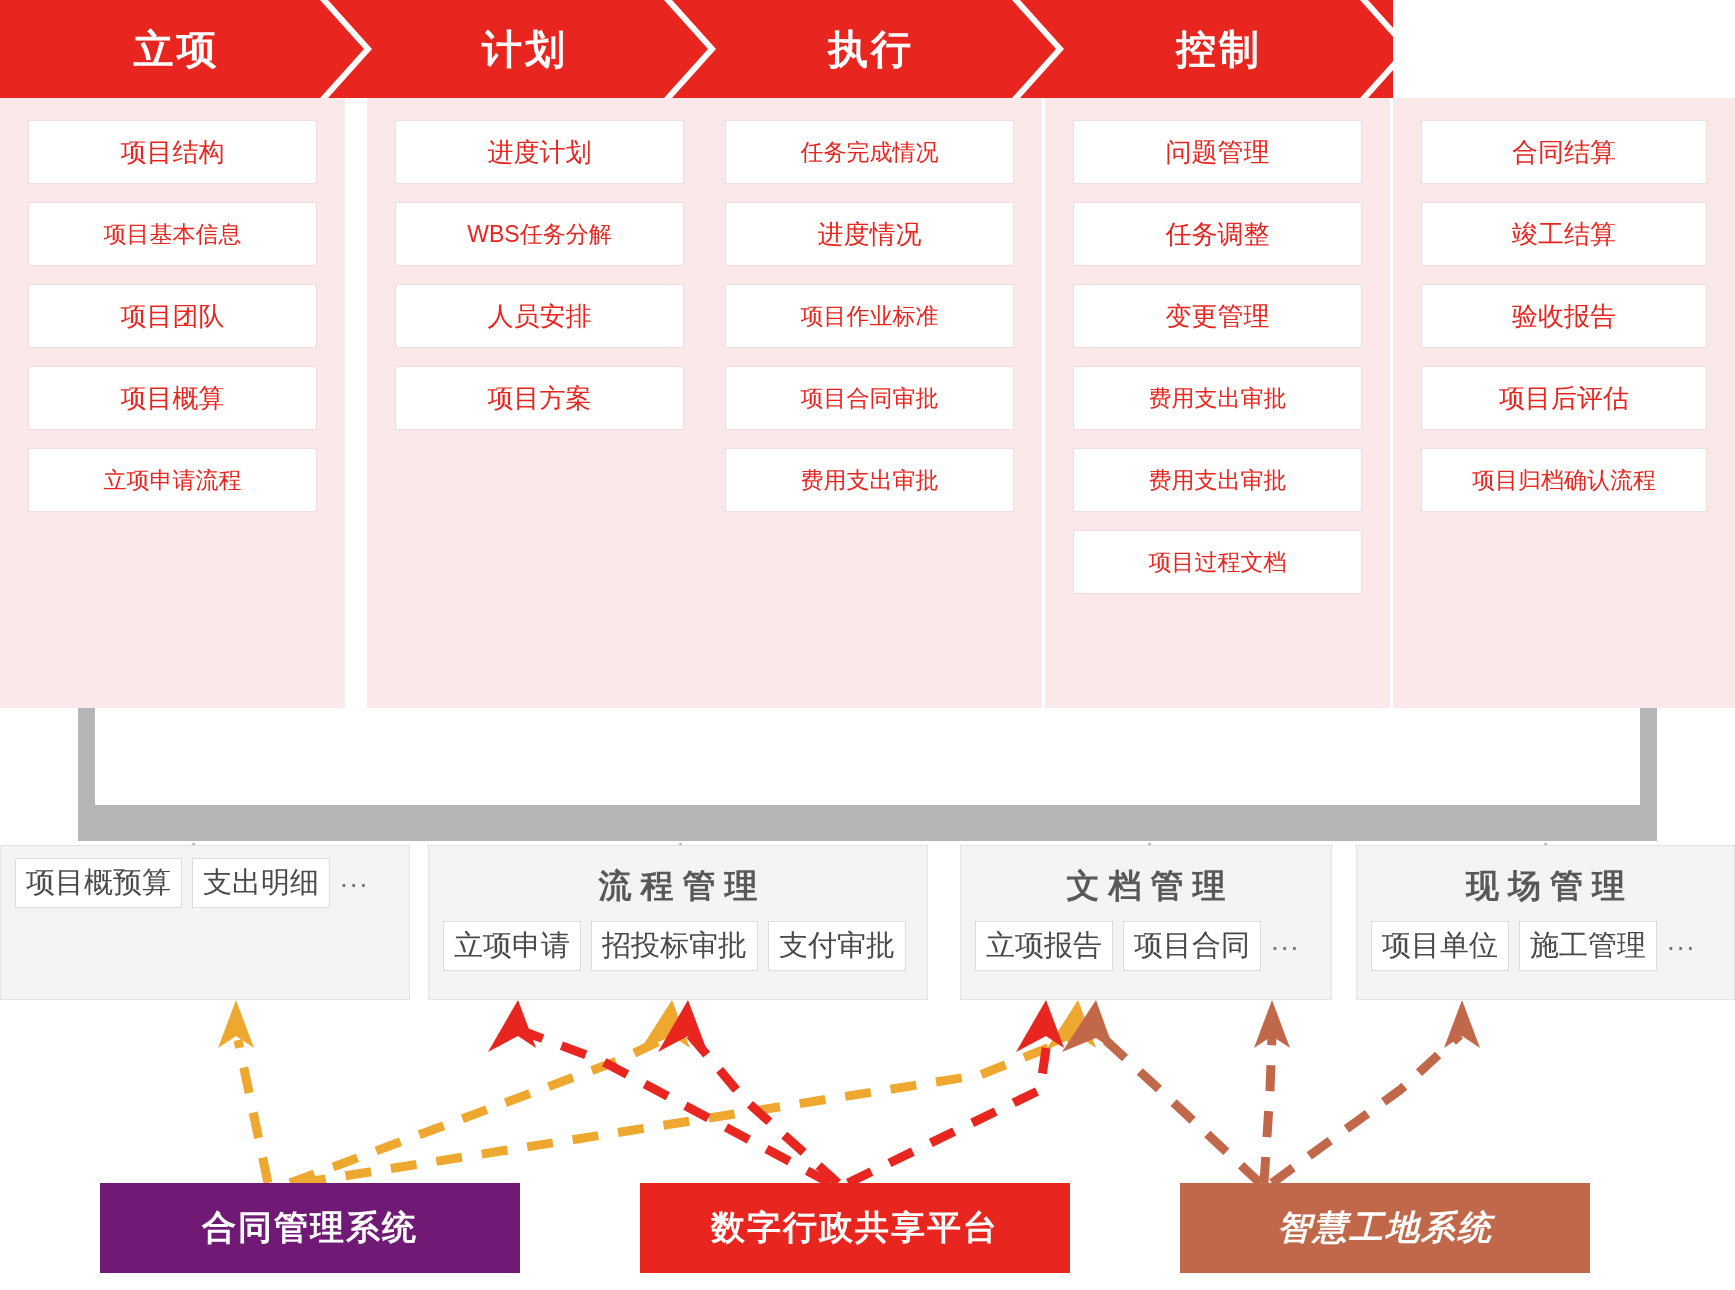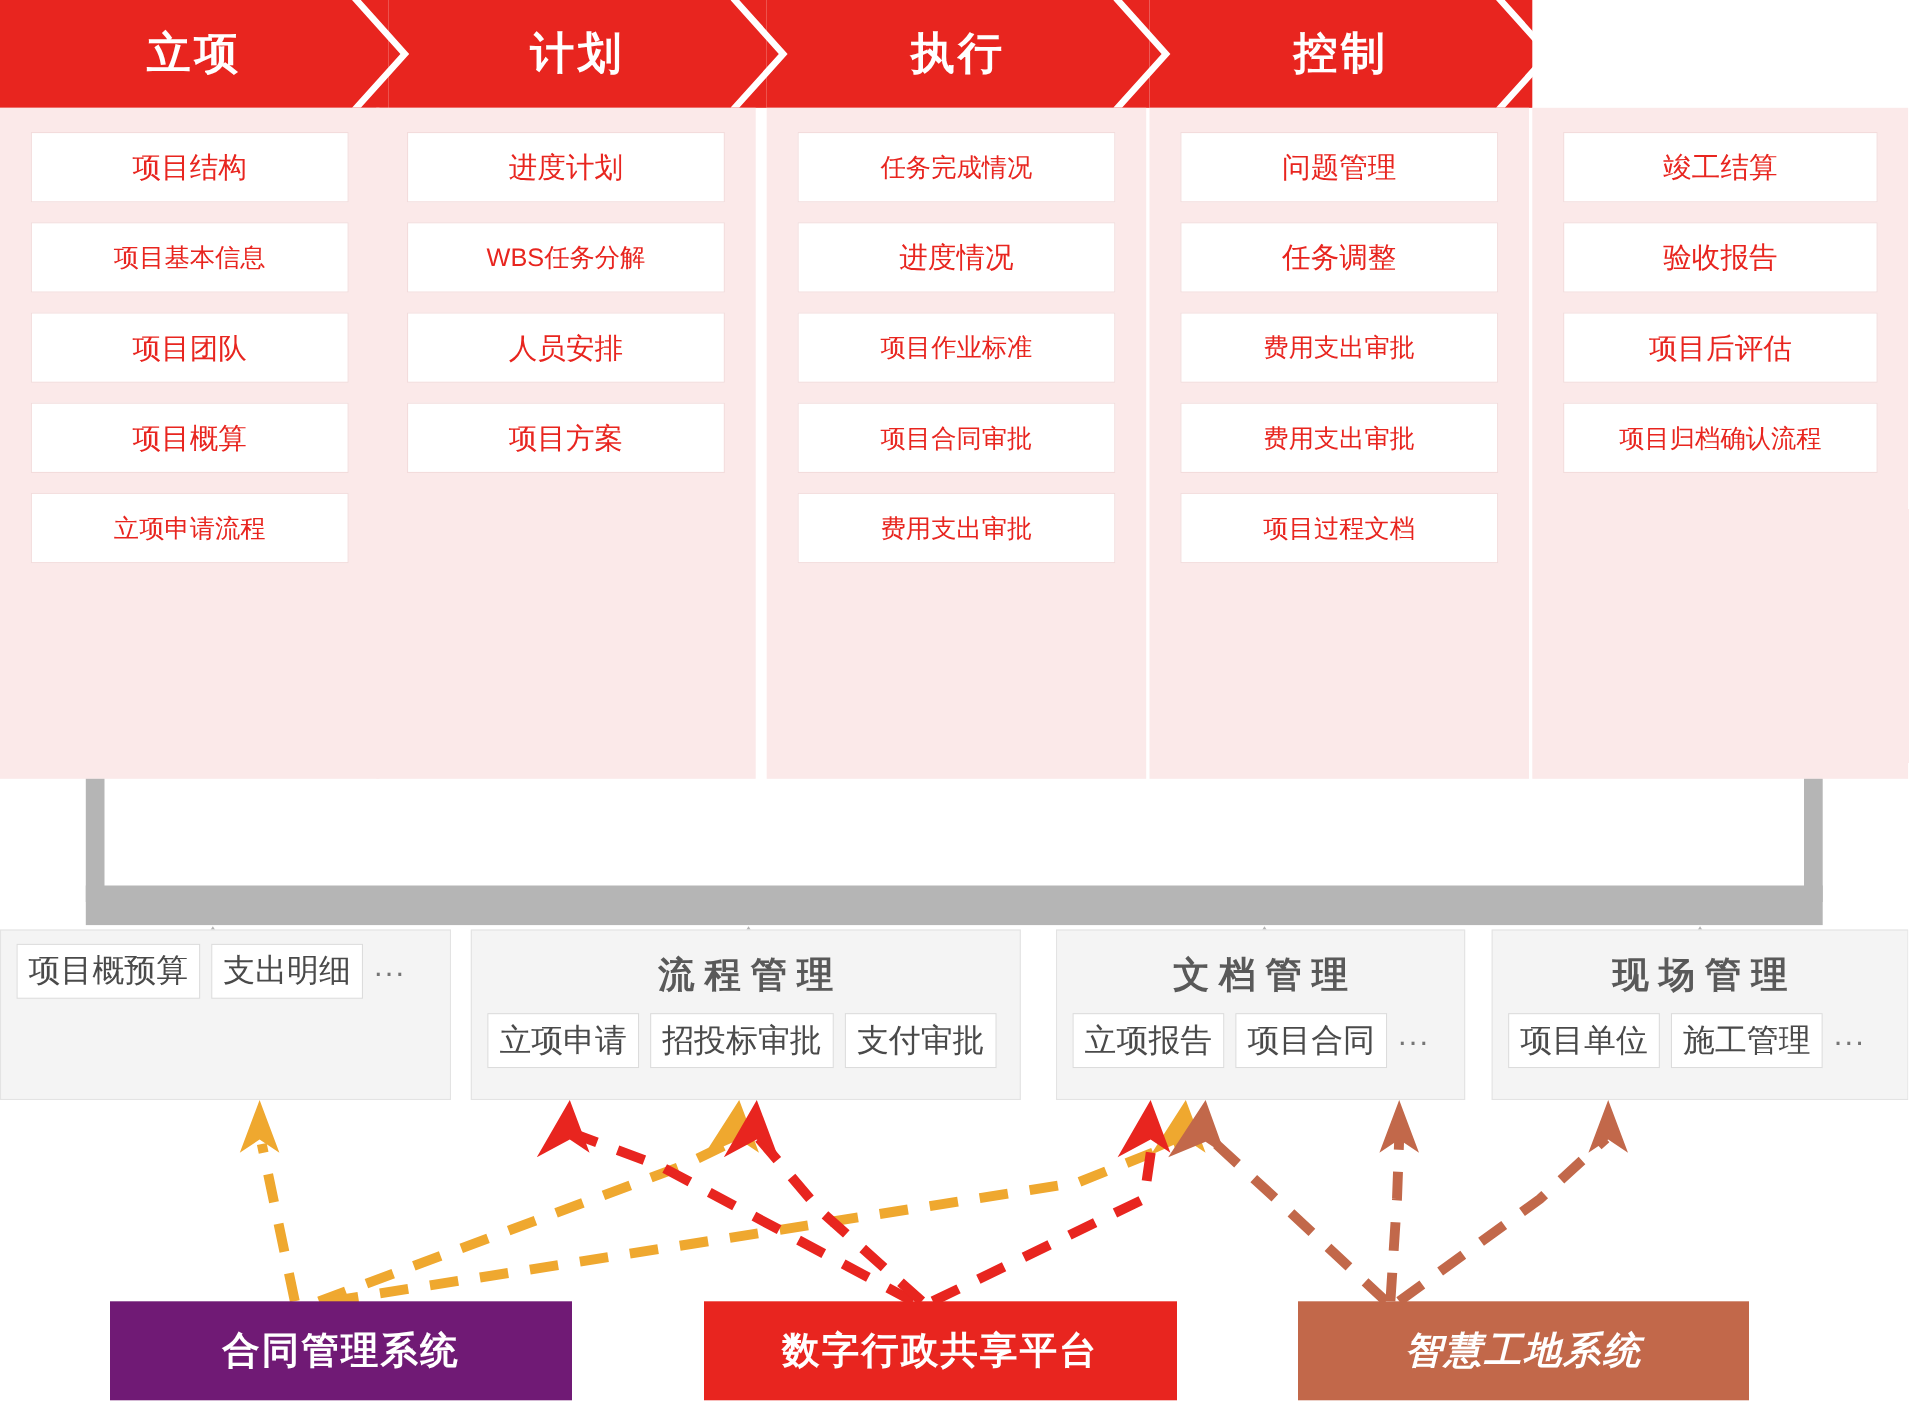--- a/index.html
+++ b/index.html
@@ -177,21 +177,21 @@
   <div class="col" style="left:0px;width:345px;height:610px;">
     <div class="col-inner">
       <div class="tile">项目结构</div>
       <div class="tile sm">项目基本信息</div>
       <div class="tile">项目团队</div>
       <div class="tile">项目概算</div>
       <div class="tile sm">立项申请流程</div>
     </div>
   </div>
 
-  <div class="col" style="left:342px;width:345px;height:610px;">
+  <div class="col" style="left:367px;width:345px;height:610px;">
     <div class="col-inner">
       <div class="tile">进度计划</div>
       <div class="tile sm">WBS任务分解</div>
       <div class="tile">人员安排</div>
       <div class="tile">项目方案</div>
     </div>
   </div>
 
   <div class="col" style="left:697px;width:345px;height:610px;">
     <div class="col-inner">
@@ -200,28 +200,30 @@
       <div class="tile sm">项目作业标准</div>
       <div class="tile sm">项目合同审批</div>
       <div class="tile sm">费用支出审批</div>
     </div>
   </div>
 
   <div class="col" style="left:1045px;width:345px;height:610px;">
     <div class="col-inner">
       <div class="tile">问题管理</div>
       <div class="tile">任务调整</div>
+      <div class="tile">变更管理</div>
       <div class="tile sm">费用支出审批</div>
       <div class="tile sm">费用支出审批</div>
       <div class="tile sm">项目过程文档</div>
     </div>
   </div>
 
   <div class="col" style="left:1393px;width:342px;height:610px;">
     <div class="col-inner">
+      <div class="tile">合同结算</div>
       <div class="tile">竣工结算</div>
       <div class="tile">验收报告</div>
       <div class="tile">项目后评估</div>
       <div class="tile sm">项目归档确认流程</div>
     </div>
   </div>
 
   <svg class="overlay" viewBox="0 0 1735 1290">
 
     <rect x="78" y="708" width="17" height="112" fill="#b5b5b5"></rect>

